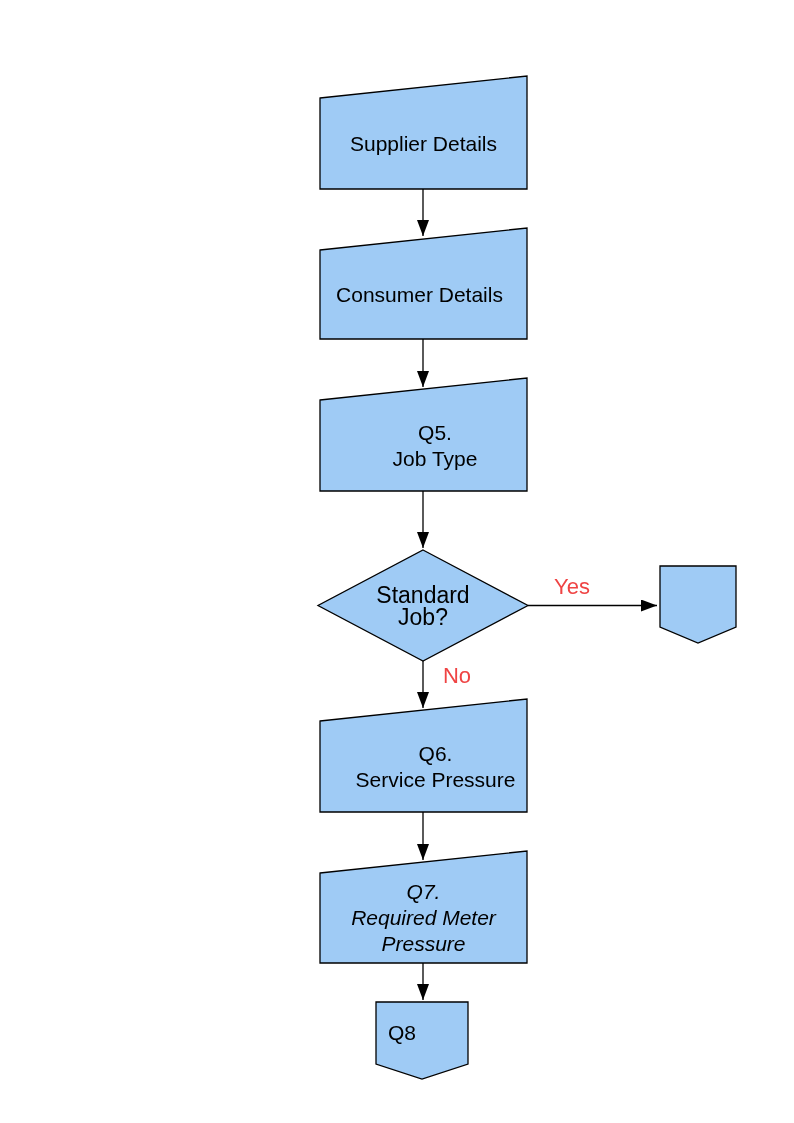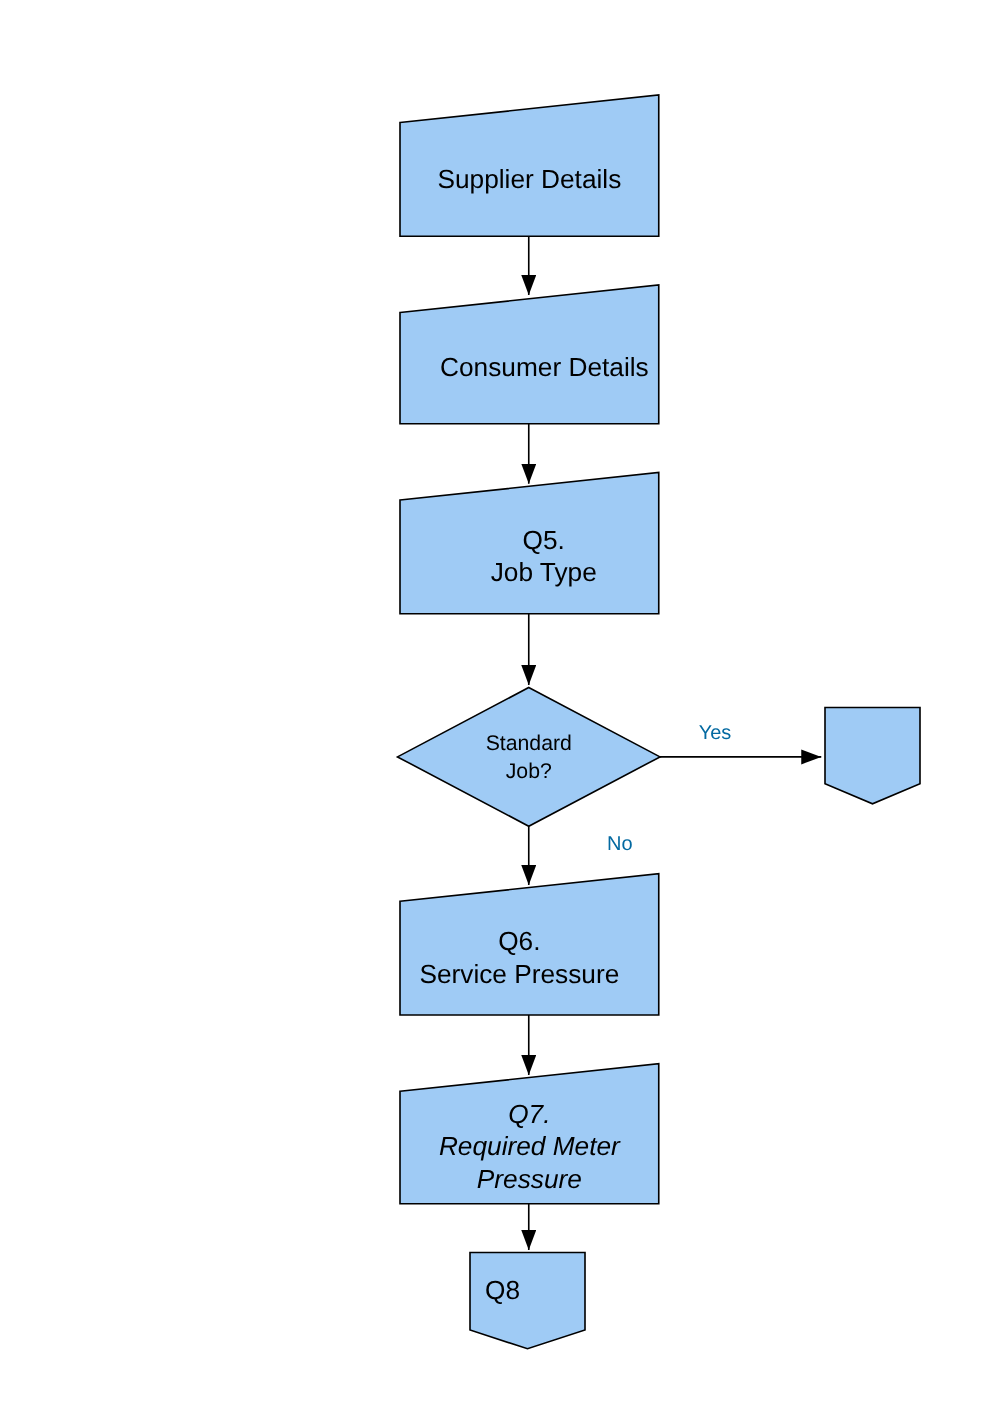--- a/index.html
+++ b/index.html
@@ -34,27 +34,27 @@
     display: flex;
     align-items: center;
     justify-content: center;
     text-align: center;
     white-space: pre-line;
     color: #000000;
     font-size: 21px;
     line-height: 26px;
   }
   .node-label.small {
-    font-size: 17px;
+    font-size: 23px;
     line-height: 22px;
   }
   .edge-label {
     position: absolute;
-    color: #0369a1;
-    font-size: 16px;
+    color: #ef4444;
+    font-size: 22px;
     line-height: 26px;
     text-align: center;
     white-space: nowrap;
   }
 </style>
 </head>
 <body>
 
 <div class="page">
 
@@ -77,28 +77,28 @@
     <polygon points="284,250 491,228 491,339 284,339" fill="#9FCBF5"></polygon>
     <polygon points="284,400 491,378 491,491 284,491" fill="#9FCBF5"></polygon>
     <polygon points="387,550 492,605.5 387,661 282,605.5" fill="#9FCBF5"></polygon>
     <polygon points="624,566 700,566 700,627 662,643 624,627" fill="#9FCBF5"></polygon>
     <polygon points="284,721 491,699 491,812 284,812" fill="#9FCBF5"></polygon>
     <polygon points="284,873 491,851 491,963 284,963" fill="#9FCBF5"></polygon>
     <polygon points="340,1002 432,1002 432,1064 386,1079 340,1064" fill="#9FCBF5"></polygon>
   </svg>
 
   <div class="node-label" style="left:284px; top:98px;  width:207px; height:91px;">Supplier Details</div>
-  <div class="node-label" style="left:296px; top:250px; width:207px; height:89px;">Consumer Details</div>
+  <div class="node-label" style="left:280px; top:250px; width:207px; height:89px;">Consumer Details</div>
   <div class="node-label" style="left:284px; top:400px; width:230px; height:91px;">Q5.
 Job Type</div>
   <div class="node-label small" style="left:282px; top:550px; width:210px; height:111px;">Standard
 Job?</div>
-  <div class="node-label" style="left:280px; top:721px; width:199px; height:91px;text-align:center;">Q6.
+  <div class="node-label" style="left:300px; top:721px; width:199px; height:91px;text-align:center;">Q6.
 Service Pressure</div>
   <div class="node-label" style="left:284px; top:873px; width:207px; height:90px;font-style:italic;">Q7.
 Required Meter
 Pressure</div>
   <div class="node-label" style="left:320px; top:1002px; width:92px; height:62px;">Q8</div>
 
   <div class="edge-label" style="left:498px; top:574px; width:76px;">Yes</div>
-  <div class="edge-label" style="left:410px; top:663px; width:60px; text-align:right;">No</div>
+  <div class="edge-label" style="left:391px; top:663px; width:60px; text-align:center;">No</div>
 
 </div>
 
 </body></html>

